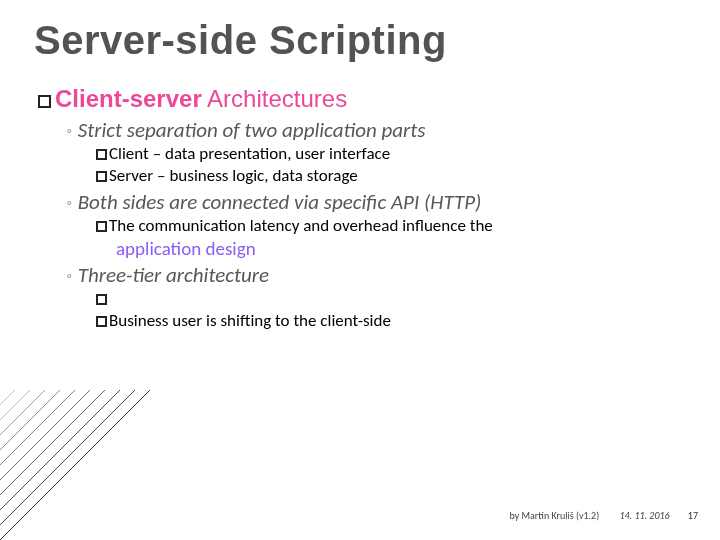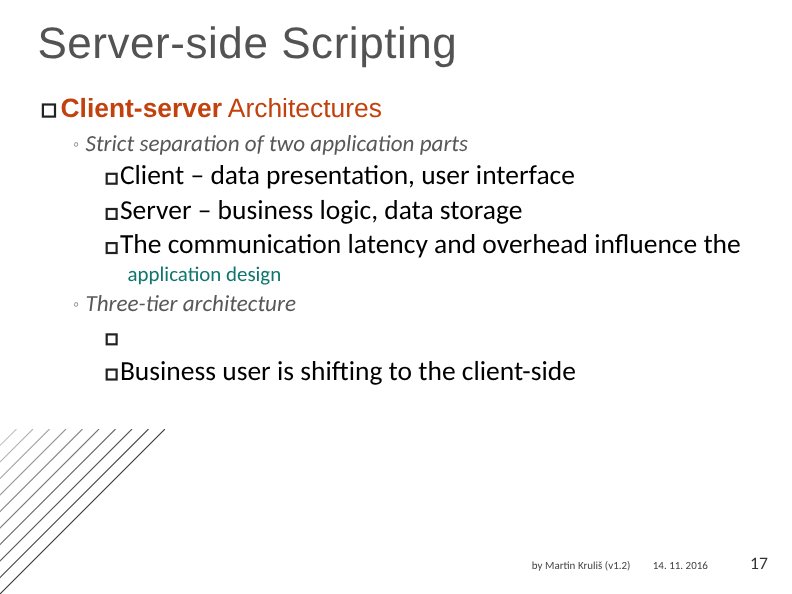--- a/index.html
+++ b/index.html
@@ -12,30 +12,30 @@
     }
     .slide {
       width: 720px;
       height: 540px;
       position: relative;
       padding: 18px 28px 0 34px;
     }
     .title {
       font-family: "Trebuchet MS", "Segoe UI", sans-serif;
       font-size: 40px;
-      font-weight: 400;
+      font-weight: 700;
       letter-spacing: 0.5px;
       color: #535353;
       margin-bottom: 22px;
     }
     .section {
       font-family: "Trebuchet MS", "Segoe UI", sans-serif;
       font-size: 24px;
       font-weight: 400;
-      color: #c2410c;
+      color: #ec4899;
       margin-left: 4px;
       margin-bottom: 4px;
     }
     .section .bold { font-weight: 700; }
     .square {
       display: inline-block;
       width: 13px;
       height: 13px;
       border: 2px solid #222;
       vertical-align: -1px;
@@ -59,45 +59,45 @@
       line-height: 1.25;
       font-style: italic;
     }
     .l1 .diamond {
       color: #9a9a9a;
       margin-right: 6px;
       font-size: 16px;
       vertical-align: 1px;
     }
     .l2 {
-      font-size: 25px;
+      font-size: 17px;
       color: #000;
       margin-left: 62px;
       margin-top: 1px;
       line-height: 1.22;
     }
     .l2-wrap {
       margin-left: 82px;
       font-size: 19px;
-      color: #0f766e;
+      color: #8b5cf6;
       line-height: 1.22;
     }
     .footer {
       position: absolute;
       bottom: 18px;
       left: 0;
       width: 100%;
       padding: 0 22px 0 0;
       text-align: right;
       font-size: 10px;
       color: #444;
     }
     .footer .author { display: inline-block; margin-right: 18px; }
-    .footer .date { display: inline-block; margin-right: 36px; }
-    .footer .page { display: inline-block; font-size: 16px; color: #333; }
+    .footer .date { display: inline-block; margin-right: 16px; font-style: italic; }
+    .footer .page { display: inline-block; font-size: 10px; color: #333; }
     .deco {
       position: absolute;
       left: -70px;
       bottom: -70px;
       width: 220px;
       height: 220px;
       pointer-events: none;
     }
   </style>
 </head>
@@ -113,20 +113,23 @@
   <div class="l1">
     <span class="diamond">◦</span><span>Strict separation of two application parts</span>
   </div>
   <div class="l2">
     <span class="small-square"></span><span>Client – data presentation, user interface</span>
   </div>
   <div class="l2">
     <span class="small-square"></span><span>Server – business logic, data storage</span>
   </div>
 
+  <div class="l1">
+    <span class="diamond">◦</span><span>Both sides are connected via specific API (HTTP)</span>
+  </div>
   <div class="l2">
     <span class="small-square"></span><span>The communication latency and overhead influence the</span>
   </div>
   <div class="l2-wrap">application design</div>
 
   <div class="l1">
     <span class="diamond">◦</span><span>Three-tier architecture</span>
   </div>
   <div class="l2">
     <span class="small-square"></span>

